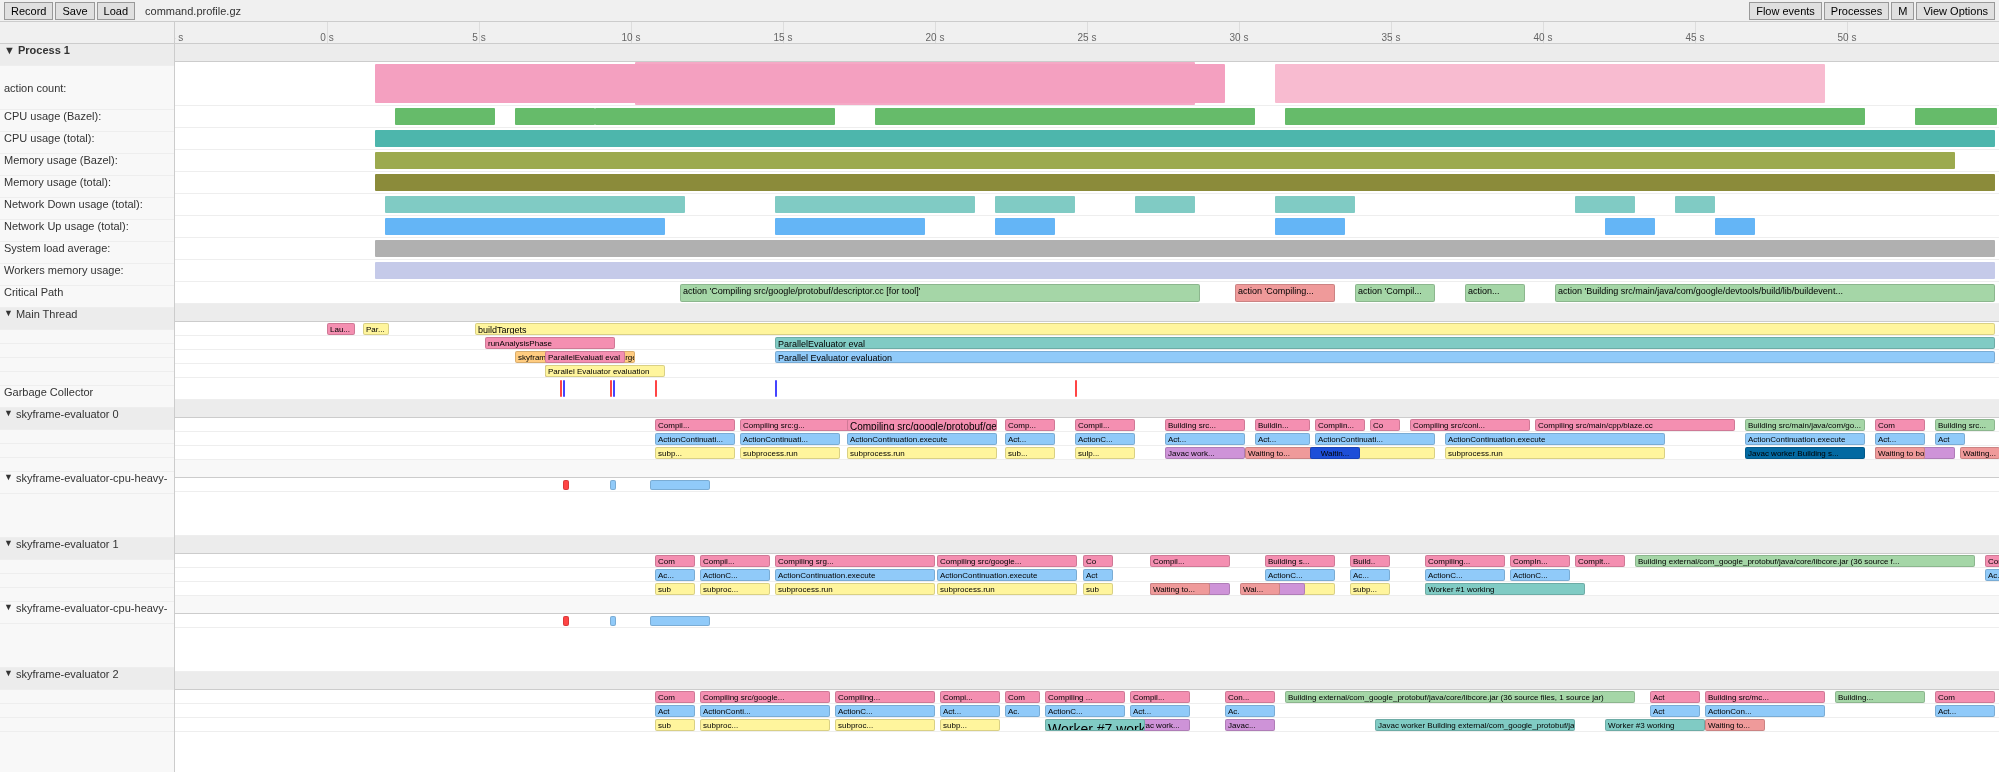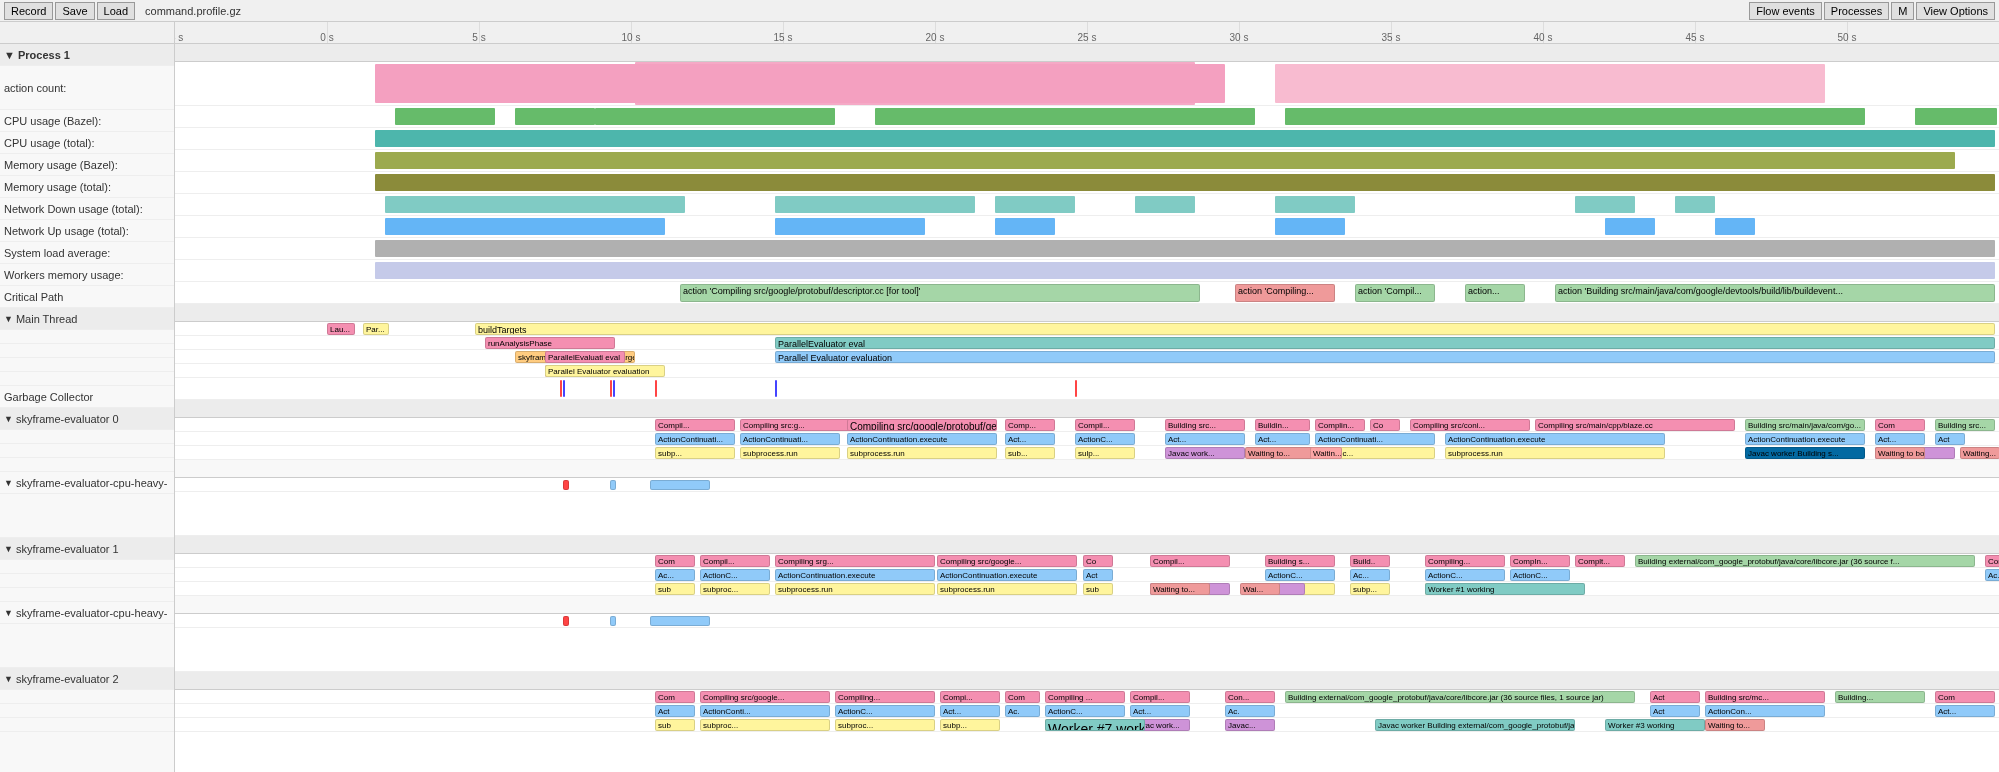--- a/index.html
+++ b/index.html
@@ -53,21 +53,20 @@
       min-width: 175px;
       background: #f8f8f8;
       border-right: 1px solid #ccc;
       overflow-y: auto;
       overflow-x: hidden;
     }
 
     .left-row {
       height: 22px;
       display: flex;
-      align-items: center;
       padding: 0 4px;
       font-size: 11px;
       color: #333;
       border-bottom: 1px solid #eee;
       white-space: nowrap;
     }
 
     #right-panel {
       flex: 1;
       overflow-x: scroll;
@@ -550,21 +549,21 @@
         <div class="thread-block" style="left:1570px; width:120px; top:1px; height:12px; background:#0369a1;">
             <span style="font-size:8px;">Javac worker Building s...</span>
           </div>
         <div class="thread-block" style="left:1700px; width:80px; top:1px; height:12px; background:#ce93d8;">
             <span style="font-size:8px;">Javac wor...</span>
           </div>
 
         <div class="thread-block" style="left:1070px; width:70px; top:1px; height:12px; background:#ef9a9a;">
             <span style="font-size:8px;">Waiting to...</span>
           </div>
-        <div class="thread-block" style="left:1135px; width:32px; top:1px; height:12px; background:#fca5a5;">
+        <div class="thread-block" style="left:1135px; width:50px; top:1px; height:12px; background:#1d4ed8;align-items:center;">
             <span style="font-size:8px;">Waitin...</span>
           </div>
         <div class="thread-block" style="left:1700px; width:50px; top:1px; height:12px; background:#ef9a9a;">
             <span style="font-size:8px;">Waiting to borrow worker</span>
           </div>
         <div class="thread-block" style="left:1785px; width:40px; top:1px; height:12px; background:#ef9a9a;">
             <span style="font-size:8px;">Waiting...</span>
           </div>
       </div>
 

